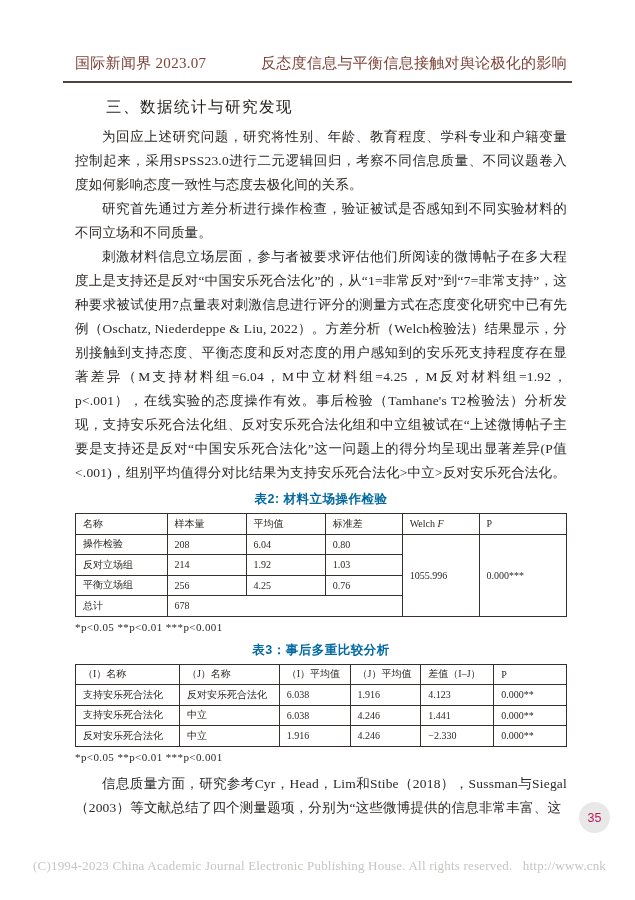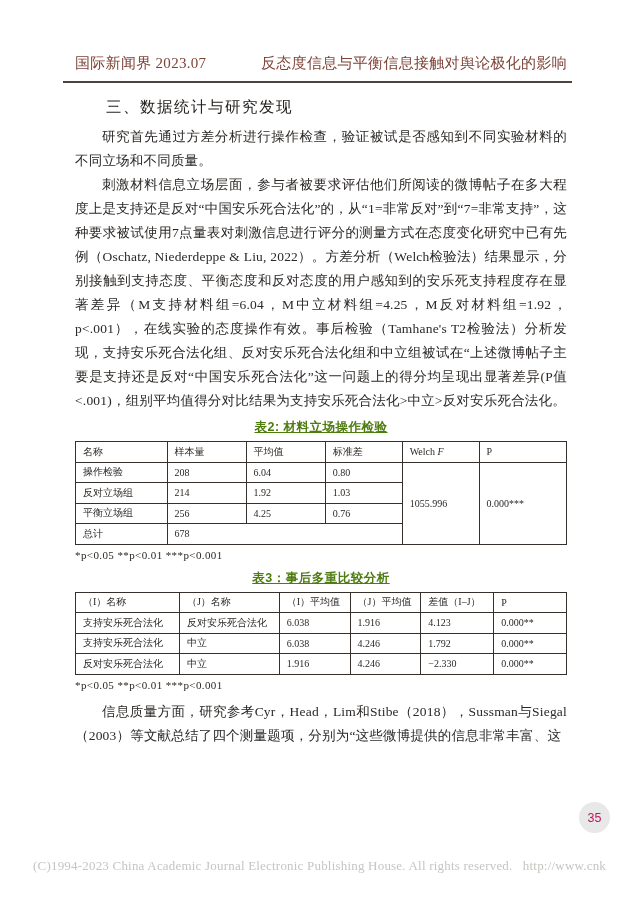--- a/index.html
+++ b/index.html
@@ -19,23 +19,23 @@
   .section-heading {
     font-family:"Liberation Sans", sans-serif;
     font-size:15.5px; font-weight:normal; color:#24201e;
     margin:14px 0 7px 0; text-indent:2em; letter-spacing:1.5px;
   }
   p.body {
     font-size:13.5px; line-height:24px; letter-spacing:0.2px;
     text-indent:2em; text-align:justify; margin:0;
   }
   .table-title {
-    text-align:center; font-weight:bold; font-size:12.5px; color:#4d7c0f;
+    text-align:center; font-weight:bold; font-size:12.5px; color:#0369a1;
     font-family:"Liberation Sans", sans-serif;
-    margin:6px 0 5px 0; letter-spacing:0.5px;text-decoration:underline;
+    margin:6px 0 5px 0; letter-spacing:0.5px;
   }
   table.data {
     width:100%; border-collapse:collapse; font-size:10px; color:#2b2826;
     table-layout:fixed;
   }
   table.data th, table.data td {
     border:1px solid #35302c; padding:1px 7px; text-align:left;
     font-weight:normal; height:17.5px; vertical-align:middle;
     overflow:hidden; white-space:nowrap;
   }
@@ -69,20 +69,21 @@
   <div class="content">
 
     <div class="page-header">
       <span>国际新闻界 2023.07</span>
       <span>反态度信息与平衡信息接触对舆论极化的影响</span>
     </div>
     <div class="header-rule"></div>
 
     <div class="section-heading">三、数据统计与研究发现</div>
 
+    <p class="body">为回应上述研究问题，研究将性别、年龄、教育程度、学科专业和户籍变量控制起来，采用SPSS23.0进行二元逻辑回归，考察不同信息质量、不同议题卷入度如何影响态度一致性与态度去极化间的关系。</p>
     <p class="body">研究首先通过方差分析进行操作检查，验证被试是否感知到不同实验材料的不同立场和不同质量。</p>
     <p class="body">刺激材料信息立场层面，参与者被要求评估他们所阅读的微博帖子在多大程度上是支持还是反对“中国安乐死合法化”的，从“1=非常反对”到“7=非常支持”，这种要求被试使用7点量表对刺激信息进行评分的测量方式在态度变化研究中已有先例（Oschatz, Niederdeppe &amp; Liu, 2022）。方差分析（Welch检验法）结果显示，分别接触到支持态度、平衡态度和反对态度的用户感知到的安乐死支持程度存在显著差异（M支持材料组=6.04，M中立材料组=4.25，M反对材料组=1.92，p&lt;.001），在线实验的态度操作有效。事后检验（Tamhane's T2检验法）分析发现，支持安乐死合法化组、反对安乐死合法化组和中立组被试在“上述微博帖子主要是支持还是反对“中国安乐死合法化”这一问题上的得分均呈现出显著差异(P值&lt;.001)，组别平均值得分对比结果为支持安乐死合法化&gt;中立&gt;反对安乐死合法化。</p>
 
     <div class="table-title">表2: 材料立场操作检验</div>
     <table class="data">
       <tbody>
           <tr>
         <th class="t2-c1">名称</th>
         <th class="t2-c2">样本量</th>
         <th class="t2-c3">平均值</th>
@@ -135,21 +136,21 @@
         <td>6.038</td>
         <td>1.916</td>
         <td>4.123</td>
         <td>0.000**</td>
       </tr>
       <tr>
         <td>支持安乐死合法化</td>
         <td>中立</td>
         <td>6.038</td>
         <td>4.246</td>
-        <td>1.792</td>
+        <td>1.441</td>
         <td>0.000**</td>
       </tr>
       <tr>
         <td>反对安乐死合法化</td>
         <td>中立</td>
         <td>1.916</td>
         <td>4.246</td>
         <td>−2.330</td>
         <td>0.000**</td>
       </tr>

